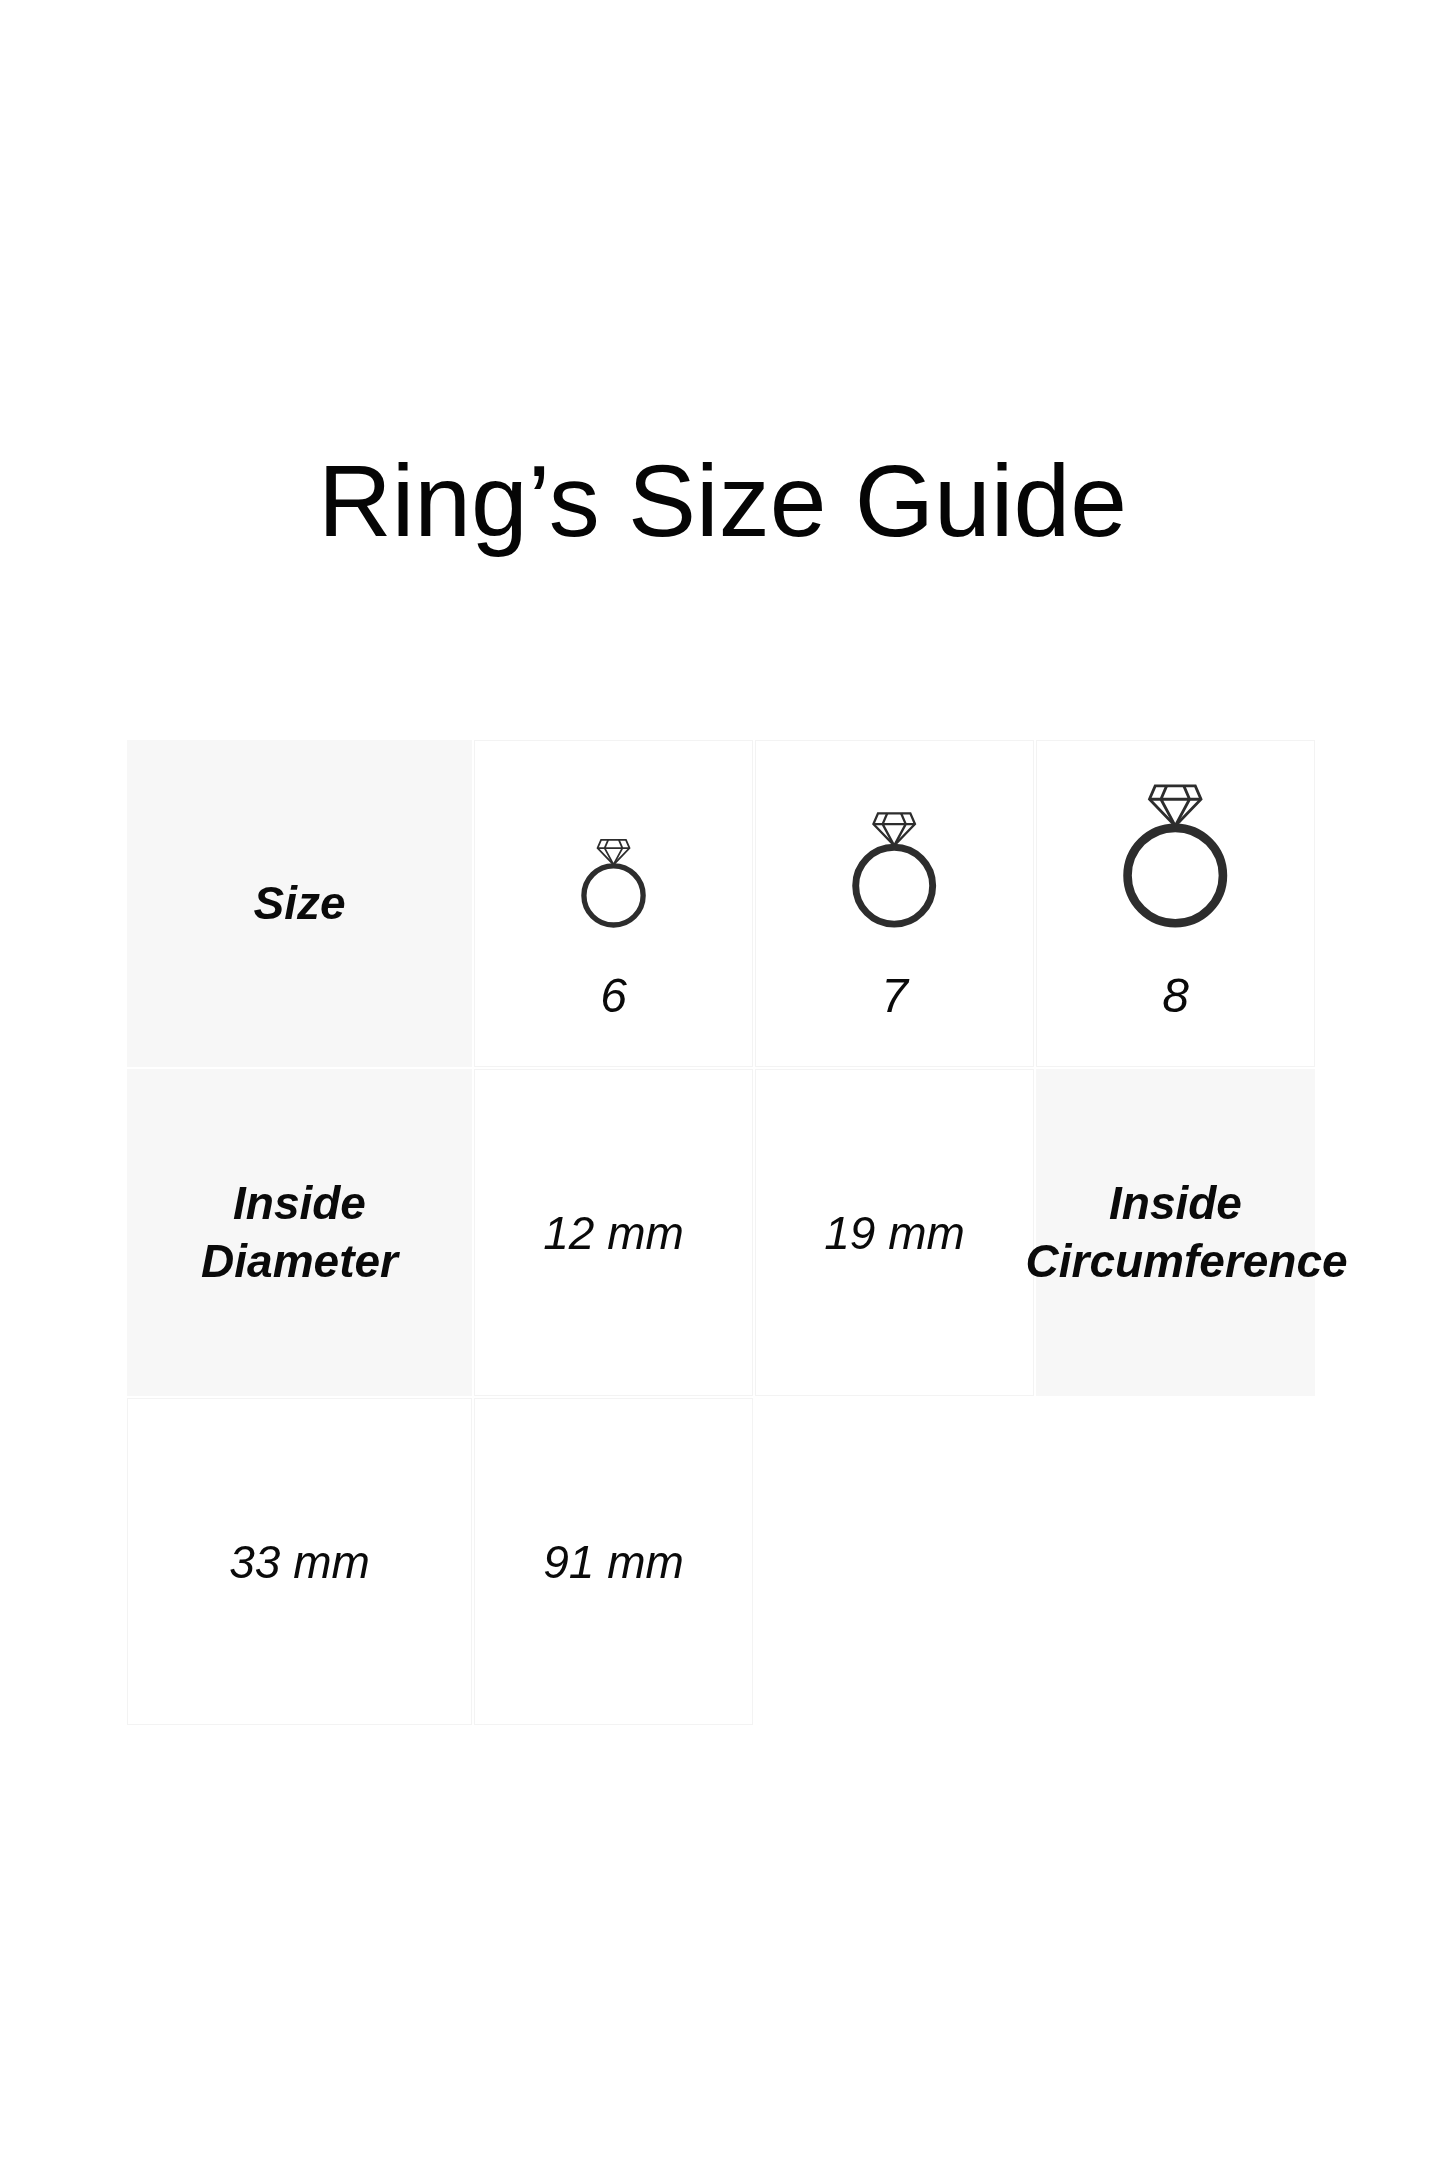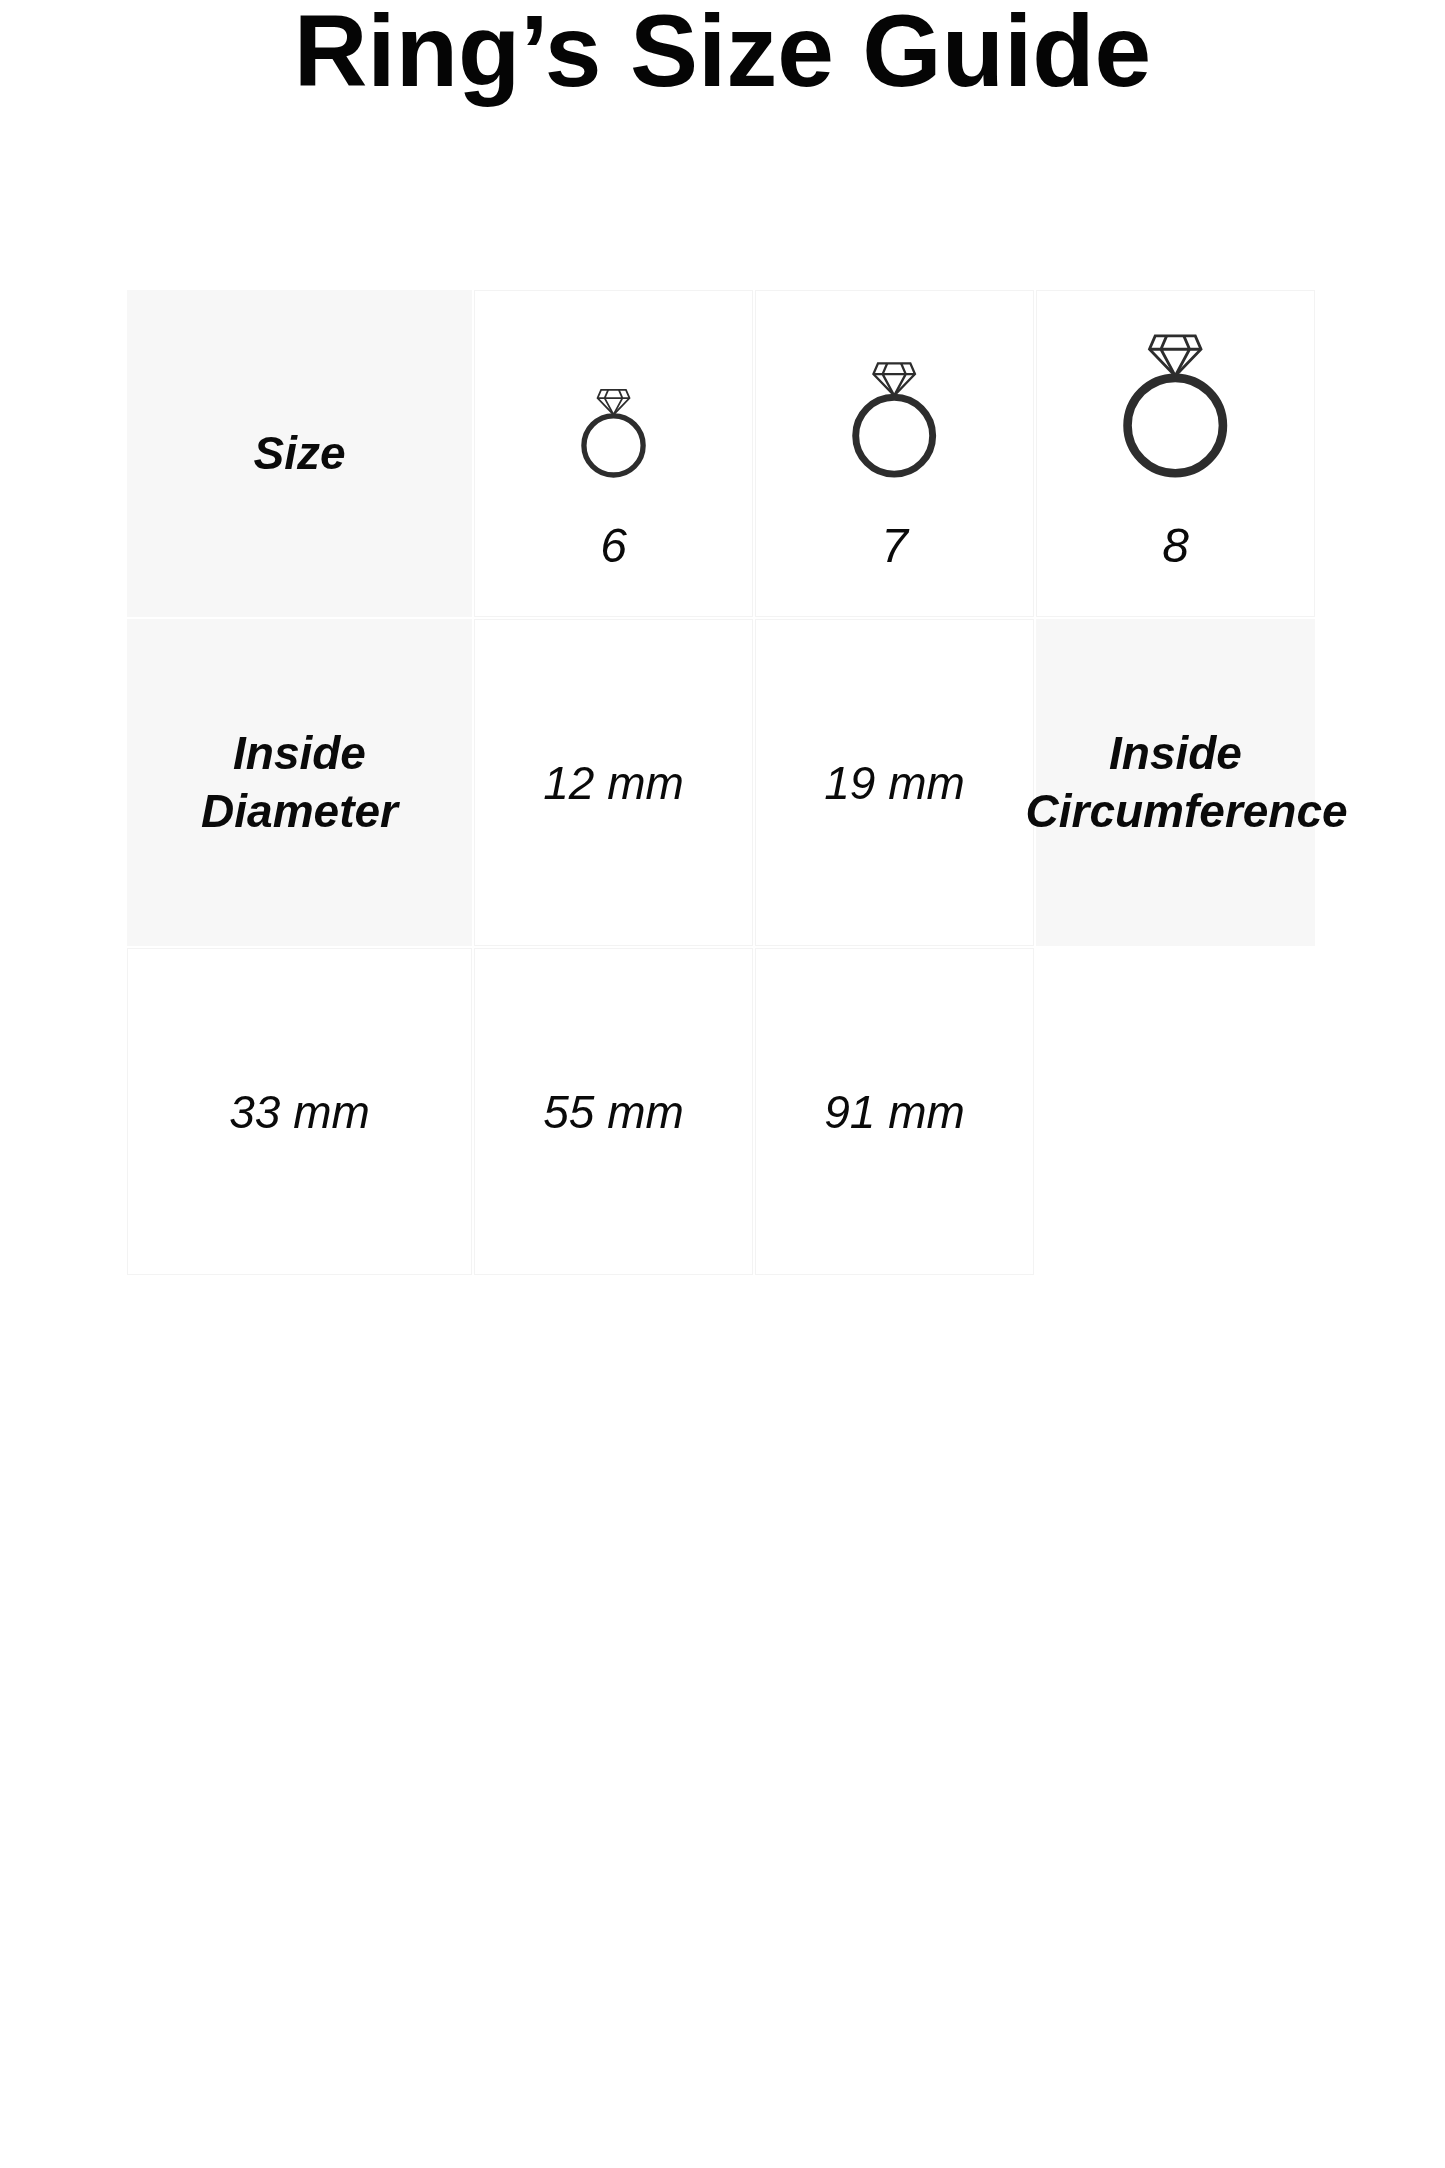--- a/index.html
+++ b/index.html
@@ -12,23 +12,24 @@
   *{ box-sizing:border-box; margin:0; padding:0; }
   html,body{ width:1445px; }
   body{
     width:1445px; height:2168px;
     background:var(--background);
     font-family:"Liberation Sans","DejaVu Sans",sans-serif;
     color:var(--text);
     overflow:hidden;
   }
   .page-title{
+    padding-top:450px;
     text-align:center;
     font-size:102px;
-    font-weight:700;
+    font-weight:400;
     line-height:1;
     color:#050505;
   }
   .size-table{
     width:1191px;
     margin:188px auto 0 auto;
     display:grid;
     grid-template-columns:345px 279px 279px 279px;
     grid-template-rows:327px 327px 327px;
     gap:2px;
@@ -132,19 +133,16 @@
     <span class="value-text">19 mm</span>
   </div>
 
   <div class="cell label-cell">
     <span class="label-text">Inside Circumference</span>
   </div>
   <div class="cell data-cell">
     <span class="value-text">33 mm</span>
   </div>
   <div class="cell data-cell">
-    <span class="value-text">55 mm</span>
-  </div>
-  <div class="cell data-cell">
     <span class="value-text">91 mm</span>
   </div>
 
 </div>
 
 </body></html>

